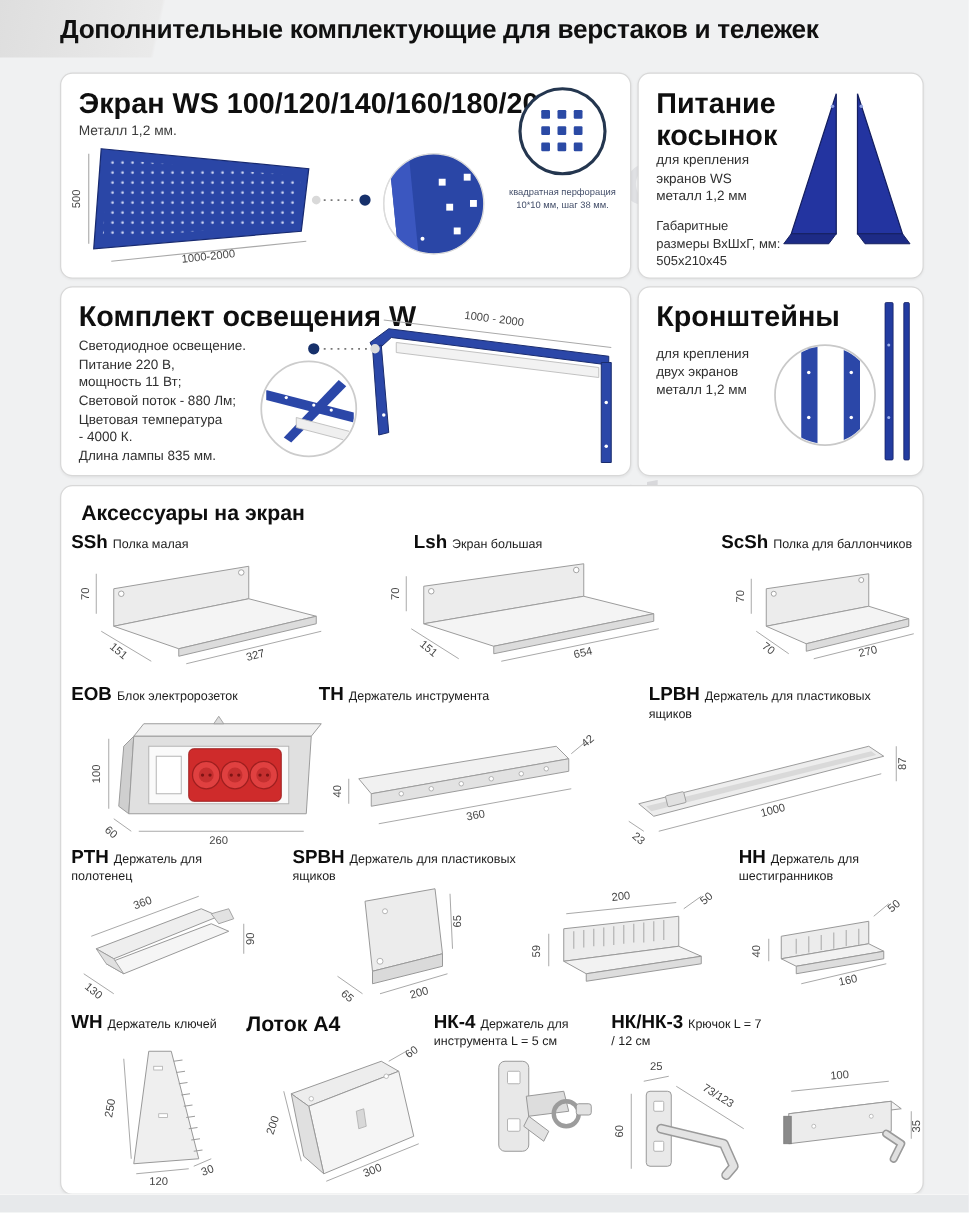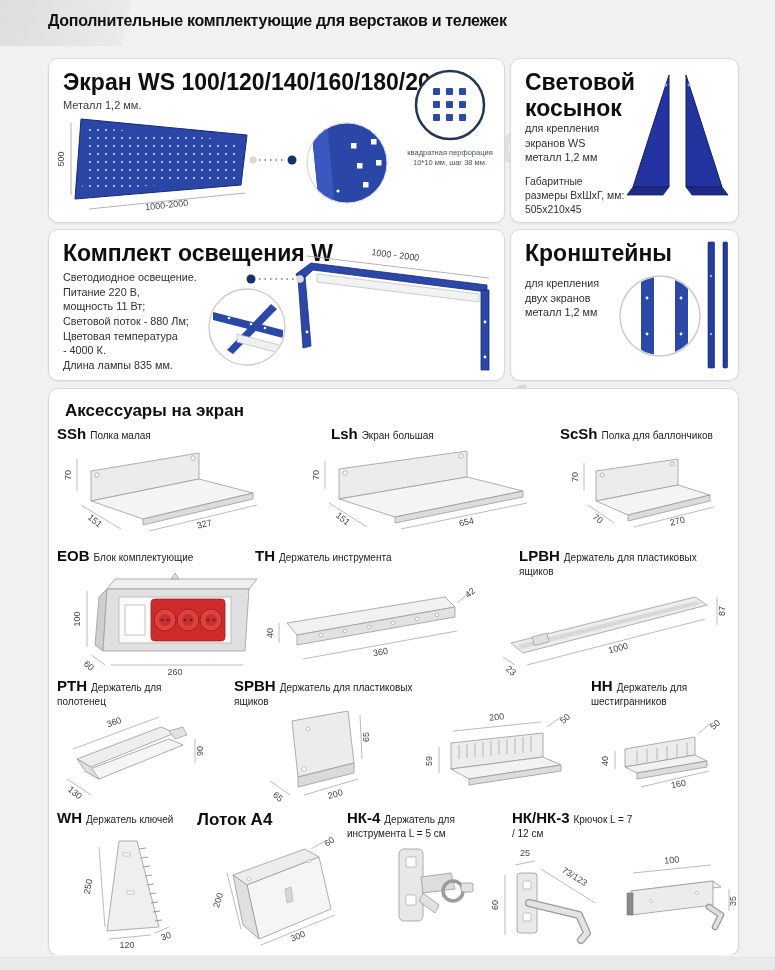--- a/index.html
+++ b/index.html
@@ -1,20 +1,20 @@
 <!DOCTYPE html>
 <html><head>
 <meta charset="utf-8">
 <style>
   html,body{margin:0;padding:0;}
   body{width:775px;height:970px;background:#f0f1f2;font-family:"Liberation Sans",sans-serif;position:relative;overflow:hidden;}
   .page{position:absolute;inset:0;}
   .corner{position:absolute;left:0;top:0;width:250px;height:46px;
     background:linear-gradient(102deg,#dedede 0%,#eaeaea 50%,rgba(255,255,255,0) 51%);}
-  .page-title{position:absolute;left:48px;top:12px;font-size:16px;font-weight:800;color:#101010;letter-spacing:-0.3px;}
+  .page-title{position:absolute;left:48px;top:12px;font-size:21px;font-weight:800;color:#101010;letter-spacing:-0.3px;}
   .panel{position:absolute;background:#ffffff;border:1px solid #d8d8d8;border-radius:10px;box-shadow:0 1px 2px rgba(0,0,0,.05);}
   .ptitle{position:absolute;font-size:23px;font-weight:800;color:#0f0f0f;line-height:1.15;}
   .note{position:absolute;font-size:11px;color:#3c3c3c;}
   .txt{position:absolute;font-size:10.8px;color:#303030;line-height:1.36;}
   .txt div{white-space:nowrap;}
   svg{position:absolute;overflow:visible;}
   svg text{font-family:"Liberation Sans",sans-serif;font-size:9px;fill:#474747;}
   .perf-wrap{position:absolute;right:10px;top:8px;width:88px;text-align:center;}
   .perf-wrap svg{position:static;}
   .perf-cap{font-size:7.5px;color:#45506b;line-height:1.3;margin-top:1px;}
@@ -102,21 +102,21 @@
             <rect x="34" y="47" width="7" height="7" rx="1"></rect>
             <rect x="47" y="47" width="7" height="7" rx="1"></rect>
         </g>
       </svg>
       <div class="perf-cap">квадратная перфорация 10*10 мм, шаг 38 мм.</div>
     </div>
   </section>
 
   <section class="panel" style="left:510px;top:58px;width:227px;height:163px;">
     <div class="ptitle" style="left:14px;top:10px;">
-      <div>Световой</div>
+      <div>Питание</div>
       <div>косынок</div>
     </div>
     <div class="txt" style="left:14px;top:62px;">
       <div>для крепления</div>
       <div>экранов WS</div>
       <div>металл 1,2 мм</div>
     </div>
     <div class="txt" style="left:14px;top:116px;font-size:10.4px;">
       <div>Габаритные</div>
       <div>размеры ВхШхГ, мм:</div>
@@ -236,39 +236,39 @@
         <polygon points="96,72 224,46 224,52 96,78" fill="#dcdcdc" stroke="#9c9c9c" stroke-width="0.8"></polygon>
         <circle cx="46" cy="28" r="2.2" fill="#fff" stroke="#999" stroke-width="0.7"></circle>
           <circle cx="162" cy="11" r="2.2" fill="#fff" stroke="#999" stroke-width="0.7"></circle>
         <line x1="30" y1="58" x2="68" y2="82" stroke="#a9a9a9" stroke-width="0.8"></line>
         <text transform="rotate(40 42 76)" x="42" y="76" text-anchor="middle">151</text>
         <line x1="102" y1="84" x2="228" y2="58" stroke="#a9a9a9" stroke-width="0.8"></line>
         <text transform="rotate(-12 168 80)" x="168" y="80" text-anchor="middle">654</text>
       </svg>
     </div>
 
-    <div class="acc" style="left:511px;top:36px;width:175px;height:112px;">
+    <div class="acc" style="left:528px;top:36px;width:175px;height:112px;">
       <div class="acc-head"><span class="code">ScSh</span><span>Полка для баллончиков</span></div>
       <svg style="left:0;top:20px;" width="165" height="90" viewBox="0 0 165 90">
         <line x1="24" y1="18" x2="24" y2="46" stroke="#a9a9a9" stroke-width="0.8"></line>
         <text transform="rotate(-90 18 32)" x="18" y="32" text-anchor="middle">70</text>
         <polygon points="36,26 118,14 118,40 36,56" fill="#ececec" stroke="#9c9c9c" stroke-width="0.8"></polygon>
         <polygon points="36,56 118,40 150,50 68,70" fill="#f4f4f4" stroke="#9c9c9c" stroke-width="0.8"></polygon>
         <polygon points="68,70 150,50 150,56 68,76" fill="#dcdcdc" stroke="#9c9c9c" stroke-width="0.8"></polygon>
         <circle cx="42" cy="30" r="2" fill="#fff" stroke="#999" stroke-width="0.7"></circle>
           <circle cx="112" cy="19" r="2" fill="#fff" stroke="#999" stroke-width="0.7"></circle>
         <line x1="28" y1="60" x2="54" y2="78" stroke="#a9a9a9" stroke-width="0.8"></line>
         <text transform="rotate(38 36 76)" x="36" y="76" text-anchor="middle">70</text>
         <line x1="74" y1="82" x2="154" y2="62" stroke="#a9a9a9" stroke-width="0.8"></line>
         <text transform="rotate(-13 118 79)" x="118" y="79" text-anchor="middle">270</text>
       </svg>
     </div>
 
     <div class="acc" style="left:8px;top:158px;width:235px;height:128px;">
-      <div class="acc-head"><span class="code">EOB</span><span>Блок комплектующие</span></div>
+      <div class="acc-head"><span class="code">EOB</span><span>Блок электророзеток</span></div>
       <svg style="left:0;top:20px;" width="220" height="110" viewBox="0 0 220 110">
         <polygon points="50,22 192,22 200,12 58,12" fill="#f0f0f0" stroke="#9c9c9c" stroke-width="0.8"></polygon>
         <polygon points="50,22 46,84 38,78 42,30" fill="#cfcfcf" stroke="#9c9c9c" stroke-width="0.8"></polygon>
         <polygon points="50,22 192,22 188,84 46,84" fill="#e0e0e0" stroke="#9c9c9c" stroke-width="0.8"></polygon>
         <rect x="62" y="30" width="112" height="46" fill="#fafafa" stroke="#b5b5b5" stroke-width="0.8"></rect>
         <rect x="68" y="38" width="20" height="30" fill="#ffffff" stroke="#b5b5b5" stroke-width="0.8"></rect>
         <rect x="94" y="32" width="74" height="42" rx="4" fill="#cf2b2b" stroke="#9e1f1f" stroke-width="0.8"></rect>
         <g>
           <circle cx="108" cy="53" r="11" fill="#e04040" stroke="#9e1f1f"></circle>
             <circle cx="108" cy="53" r="6" fill="#c52f2f"></circle>
@@ -462,21 +462,21 @@
         <rect x="41" y="14" width="10" height="10" rx="1" fill="#fff" stroke="#aaa" stroke-width="0.7"></rect>
         <rect x="41" y="52" width="10" height="10" rx="1" fill="#fff" stroke="#aaa" stroke-width="0.7"></rect>
         <polygon points="56,34 86,30 90,46 58,50" fill="#dddddd" stroke="#999" stroke-width="0.8"></polygon>
         <circle cx="88" cy="48" r="10" fill="none" stroke="#9c9c9c" stroke-width="3.5"></circle>
         <rect x="96" y="40" width="12" height="9" rx="2" fill="#e2e2e2" stroke="#999" stroke-width="0.8"></rect>
         <polygon points="58,50 74,62 70,70 54,58" fill="#e2e2e2" stroke="#999" stroke-width="0.8"></polygon>
       </svg>
     </div>
 
     <div class="acc" style="left:440px;top:420px;width:125px;height:140px;">
-      <div class="acc-head" style="width:122px;margin-left:23px;"><span class="code">НК/НК-3</span><span>Крючок L = 7 / 12 см</span></div>
+      <div class="acc-head" style="width:122px;"><span class="code">НК/НК-3</span><span>Крючок L = 7 / 12 см</span></div>
       <svg style="left:0;top:34px;" width="125" height="106" viewBox="0 0 125 106">
         <line x1="26" y1="22" x2="46" y2="18" stroke="#a9a9a9" stroke-width="0.8"></line>
         <text x="36" y="13" text-anchor="middle">25</text>
         <line x1="52" y1="26" x2="106" y2="60" stroke="#a9a9a9" stroke-width="0.8"></line>
         <text transform="rotate(32 84 36)" x="84" y="36" text-anchor="middle">73/123</text>
         <line x1="16" y1="32" x2="16" y2="92" stroke="#a9a9a9" stroke-width="0.8"></line>
         <text transform="rotate(-90 9 62)" x="9" y="62" text-anchor="middle">60</text>
         <rect x="28" y="30" width="20" height="60" rx="3" fill="#e9e9e9" stroke="#999" stroke-width="0.8"></rect>
         <rect x="34" y="38" width="8" height="8" rx="1" fill="#fff" stroke="#aaa" stroke-width="0.7"></rect>
         <rect x="34" y="70" width="8" height="8" rx="1" fill="#fff" stroke="#aaa" stroke-width="0.7"></rect>

